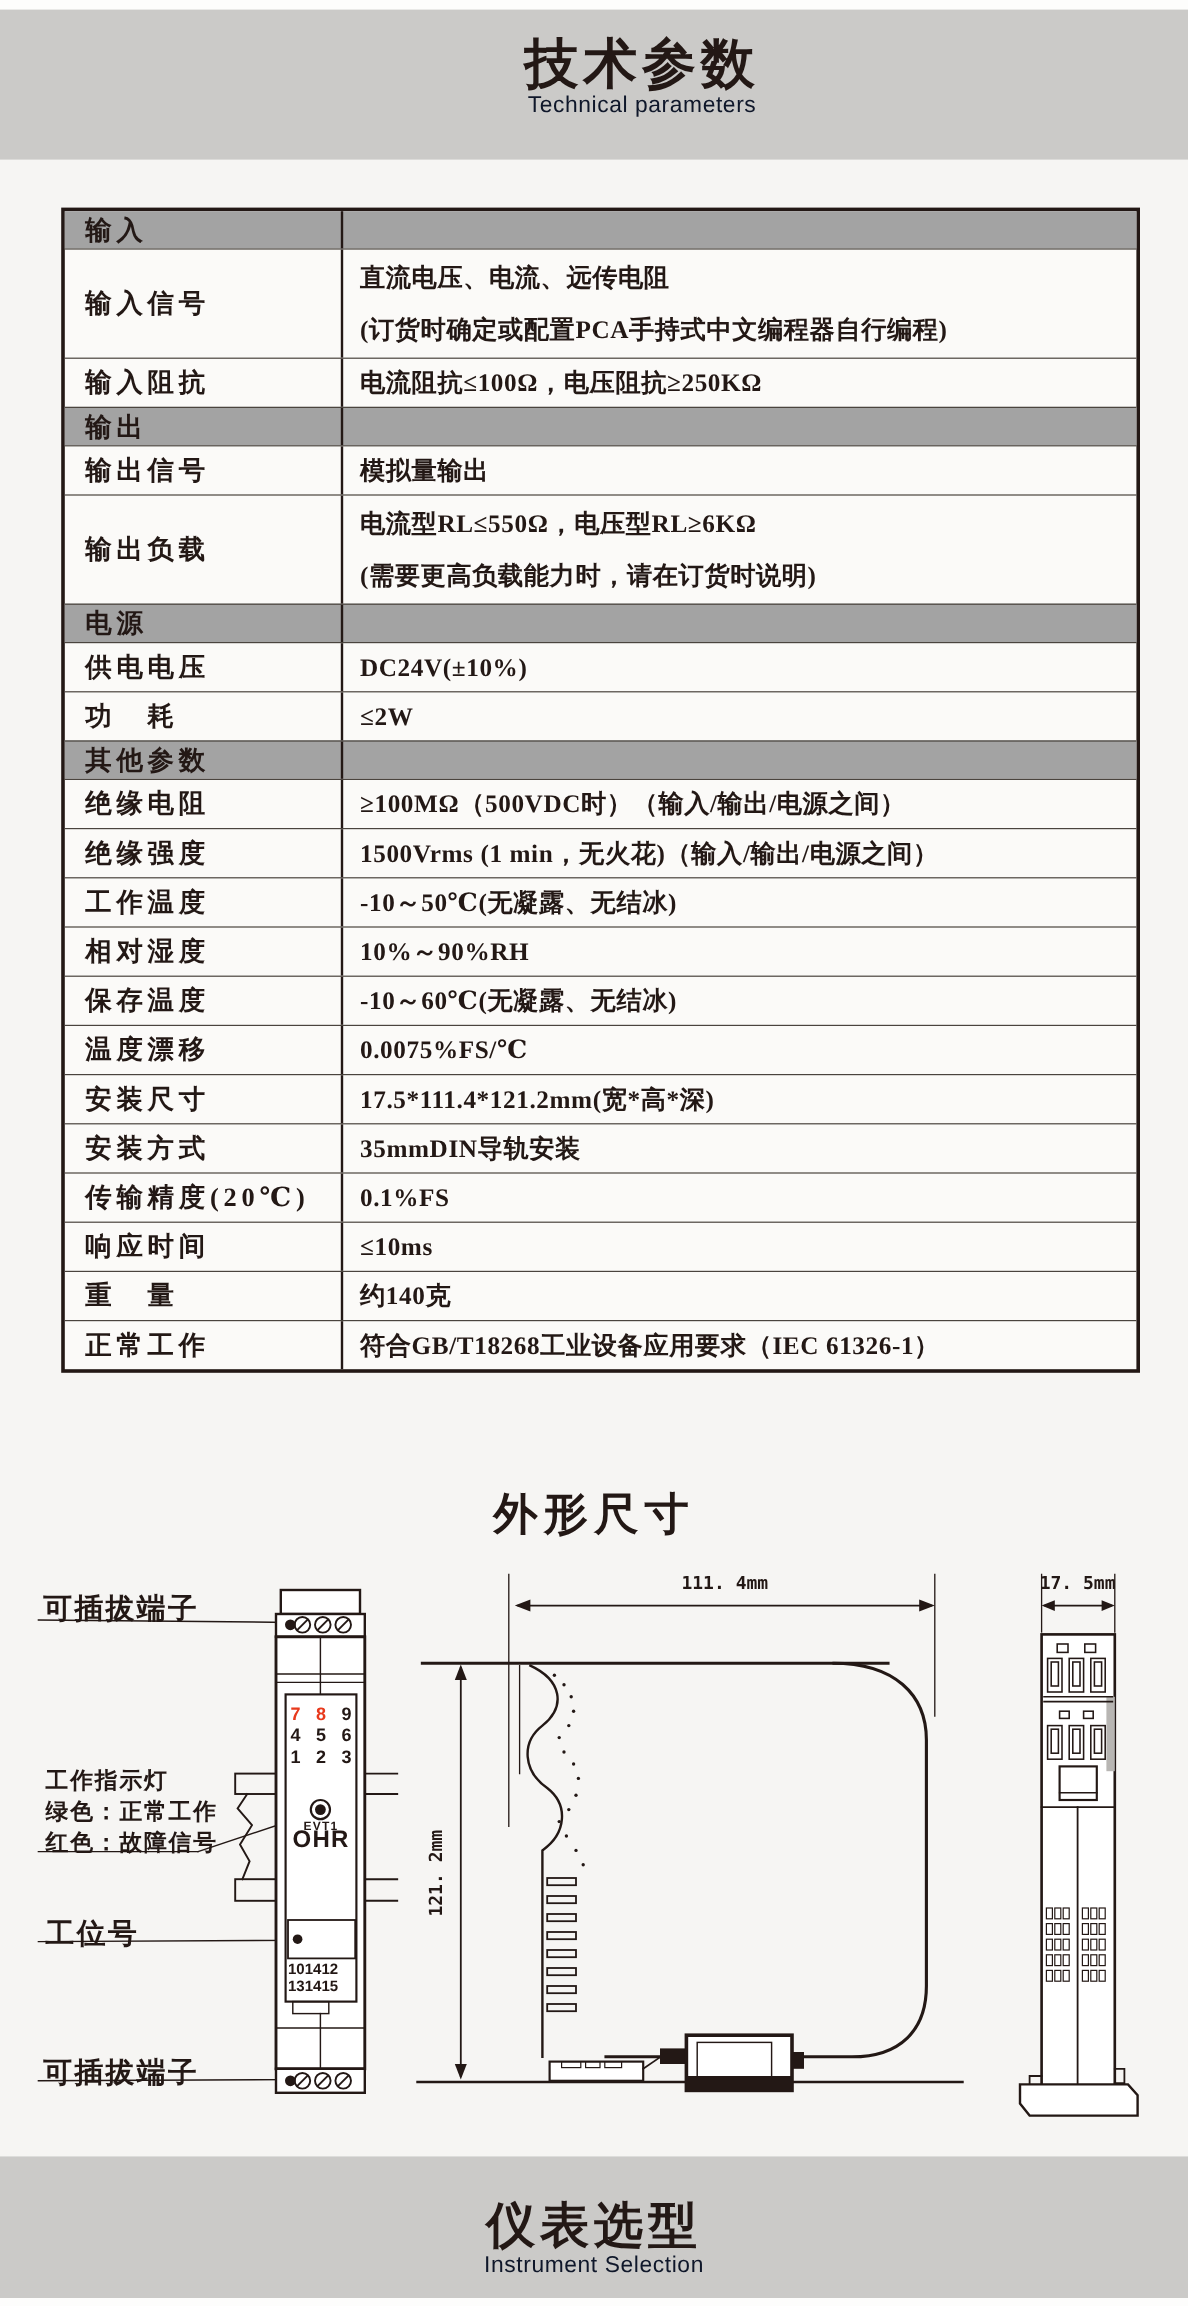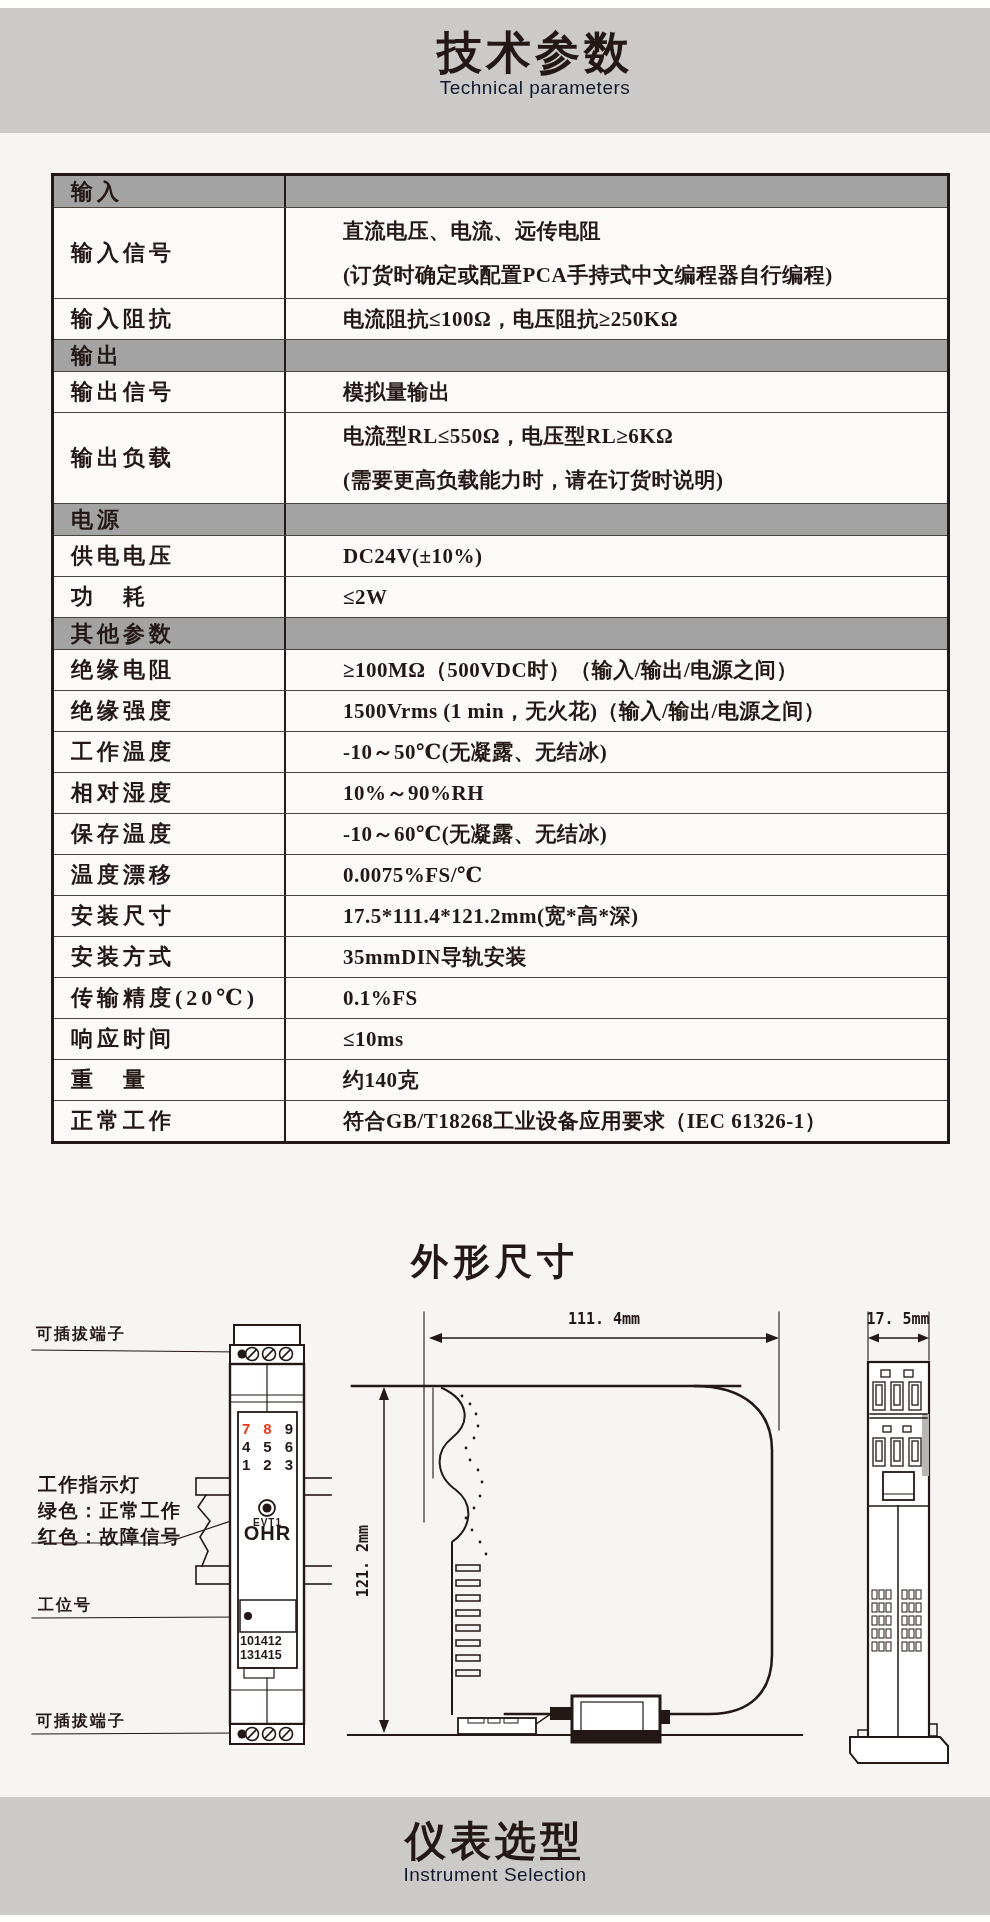--- a/index.html
+++ b/index.html
@@ -9,43 +9,43 @@
     overflow:hidden;
   }
   .content-bg{position:absolute;left:0;top:119px;width:990px;height:1678px;background:#f6f5f3;}
   
   .band{position:absolute;left:0;width:990px;background:#cbcac8;text-align:center;
         font-family:"Liberation Sans","DejaVu Sans",sans-serif;}
   .band-top{top:8px;height:125px;padding-left:40px;}
   .band-bottom{top:1797px;height:118px;}
   .band .big{font-size:45px;font-weight:900;letter-spacing:4px;line-height:1;padding-top:22px;}
   .band .sub{font-size:19px;font-weight:500;letter-spacing:0.5px;margin-top:2px;color:#0f172a;}
-  .band-bottom .big{font-size:41px;padding-top:24px;}
+  .band-bottom .big{font-size:41px;padding-top:37px;}
   
   .spec-table{position:absolute;left:51px;top:173px;width:893px;border:3px solid #231815;
               background:#fbfaf8;box-sizing:content-box;}
   .trow{display:flex;}
-  .trow + .trow{border-top:1px solid #4a443e;gap:43px;}
+  .trow + .trow{border-top:1px solid #4a443e;}
   .trow.section{height:31px;background:#a3a3a3;}
   .trow.single{height:40px;}
   .trow.double{height:90px;}
   .cell-label{width:232px;box-sizing:border-box;padding-left:17px;display:flex;align-items:center;
               font-weight:bold;font-size:22px;letter-spacing:4px;border-right:2px solid #231815;}
   .cell-value{flex:1;padding-left:14px;display:flex;flex-direction:column;justify-content:center;
               font-weight:bold;font-size:21px;letter-spacing:0.5px;}
   .cell-value .vline{line-height:44px;white-space:nowrap;}
   
   .dims-title{position:absolute;left:0;top:1237px;width:990px;text-align:center;
               font-family:"Liberation Sans","DejaVu Sans",sans-serif;
               font-size:37px;font-weight:700;letter-spacing:5px;}
   .diagram{position:absolute;left:0;top:1300px;width:990px;height:480px;}
   .diagram svg{position:absolute;left:0;top:0;z-index:1;}
   .dlabel{position:absolute;z-index:2;font-family:"Liberation Sans","DejaVu Sans",sans-serif;
           font-weight:bold;color:#231815;white-space:nowrap;}
-  .callout{font-size:16px;letter-spacing:2px;}
+  .callout{font-size:24px;letter-spacing:2px;}
   .co1{left:36px;top:24px;}
   .co2{left:38px;top:172px;font-size:19px;line-height:26px;letter-spacing:1.5px;}
   .co3{left:38px;top:295px;}
   .co4{left:36px;top:411px;}
   .dimtext{font-family:"DejaVu Sans Mono","Liberation Mono",monospace;font-weight:600;font-size:15px;text-align:center;}
   .dim-w{left:544px;top:10px;width:120px;}
   .dim-h{left:323px;top:252px;width:80px;transform:rotate(-90deg);}
   .dim-d{left:865px;top:10px;width:66px;}
   
   .digits-top{left:239px;top:120px;width:57px;}

